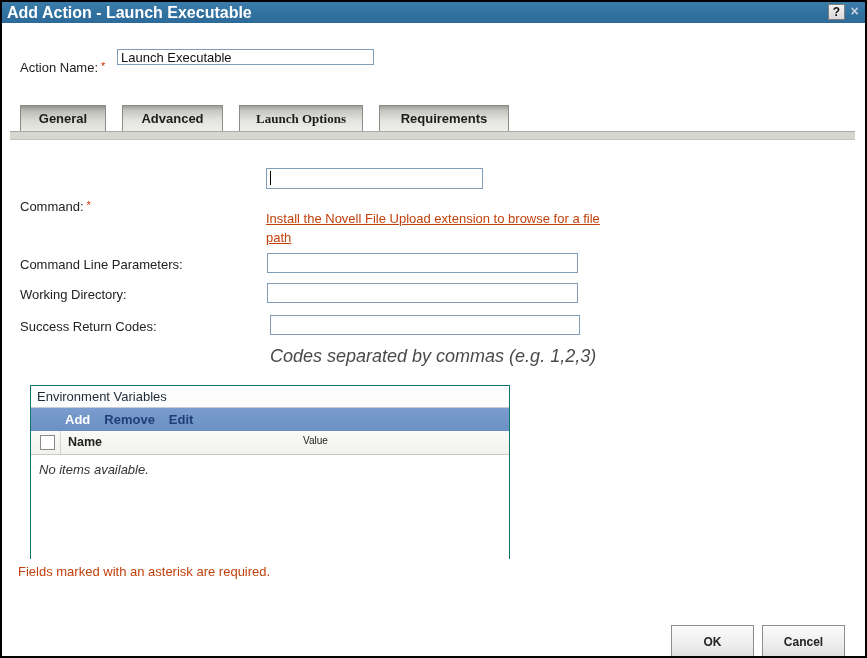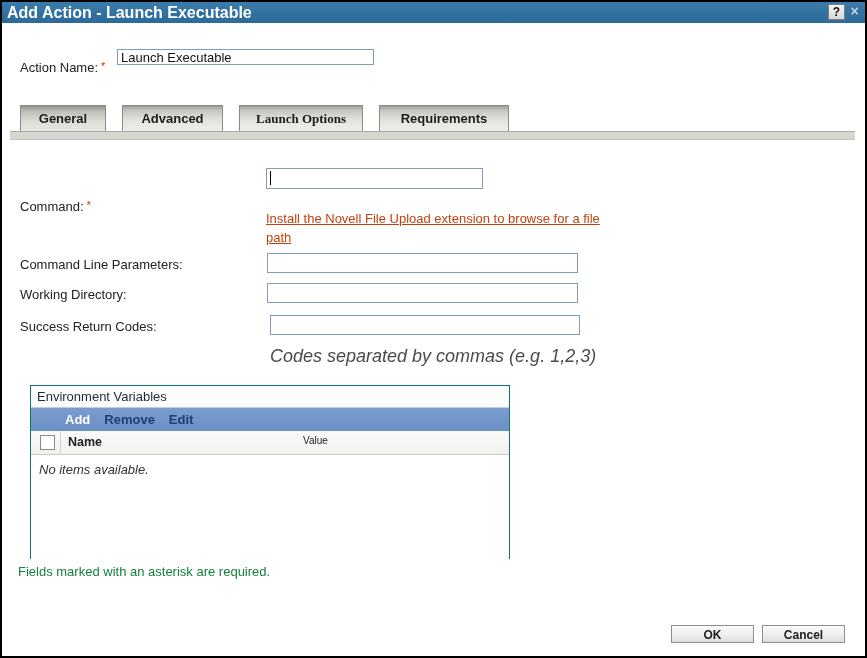--- a/index.html
+++ b/index.html
@@ -37,24 +37,24 @@
   .env-action.primary{color:#fff;}
   .env-action.secondary{color:#1e3f74;}
   .env-header{position:relative;height:23px;background:linear-gradient(#fafaf8,#f1f1ee);border-bottom:1px solid #c9c9c9;}
   .env-check{position:absolute;left:9px;top:4px;width:13px;height:13px;border:1px solid #8a8a8a;background:#fff;cursor:pointer;}
   .env-colsep{position:absolute;left:29px;top:0;bottom:0;width:1px;background:#d3d3d3;}
   .col-name{position:absolute;left:37px;top:4px;font-weight:bold;font-size:12.5px;color:#222;}
   .col-value{position:absolute;left:272px;top:4px;font-weight:normal;font-size:10px;color:#222;}
   .env-body{height:104px;background:#fff;}
   .empty-text{font-style:italic;color:#333;padding:7px 0 0 8px;font-size:13px;}
 
-  .required-note{position:absolute;left:16px;top:562px;color:#15803d;font-size:13px;text-align:center;}
+  .required-note{position:absolute;left:16px;top:562px;color:#c2410c;font-size:13px;text-align:center;}
 
   
-  .btn{position:absolute;top:623px;height:18px;box-sizing:border-box;border:1px solid #8e8e8e;background:linear-gradient(180deg,#fbfbfb 0%,#ededed 60%,#dddddd 100%);font-family:"Liberation Sans","DejaVu Sans",sans-serif;font-size:12px;font-weight:bold;color:#222;text-align:center;line-height:16px;cursor:pointer;box-shadow:inset 0 1px 0 #fff;}
+  .btn{position:absolute;top:623px;height:34px;box-sizing:border-box;border:1px solid #8e8e8e;background:linear-gradient(180deg,#fbfbfb 0%,#ededed 60%,#dddddd 100%);font-family:"Liberation Sans","DejaVu Sans",sans-serif;font-size:12px;font-weight:bold;color:#222;text-align:center;line-height:16px;cursor:pointer;box-shadow:inset 0 1px 0 #fff;}
   .btn-ok{left:669px;width:83px;}
   .btn-cancel{left:760px;width:83px;}
 
   .caret{position:absolute;left:268px;top:169px;width:1px;height:14px;background:#000;}
 </style>
 </head>
 <body>
 
 <div class="dialog">
 

